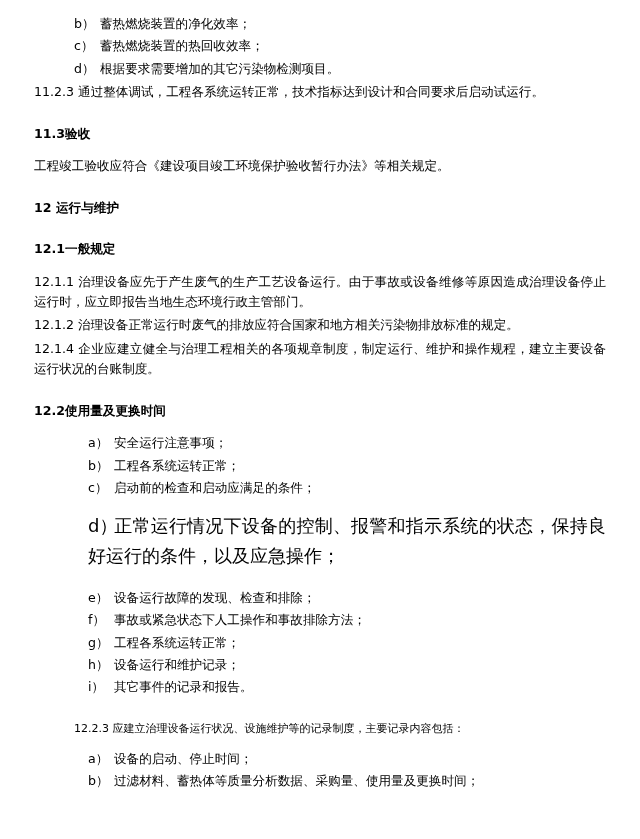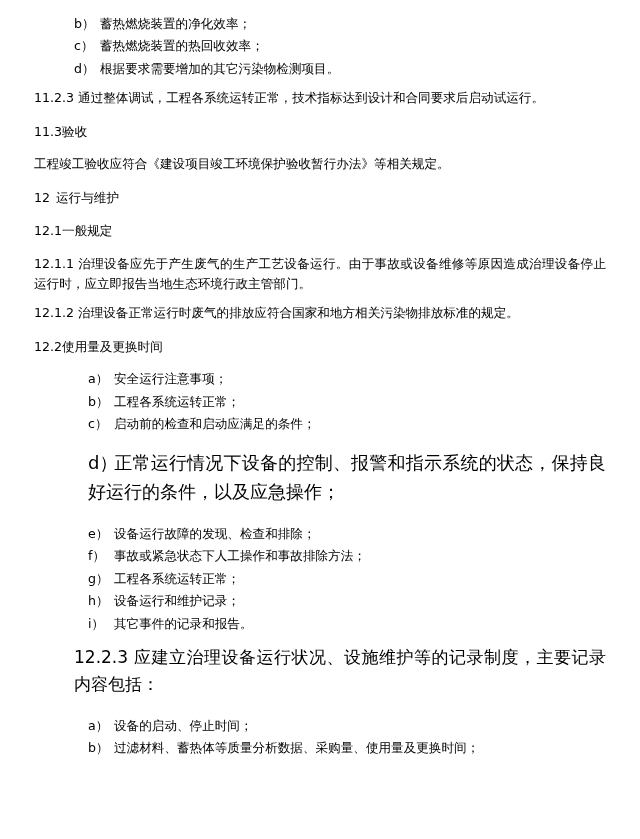--- a/index.html
+++ b/index.html
@@ -21,25 +21,25 @@
     padding: 12px 34px 0 34px;
     position: relative;
   }
   .blk {
     font-size: 12.6px;
     line-height: 1.62;
     text-align: justify;
     margin: 0;
   }
   .para {
-    margin-top: 9px;
+    margin-top: 3px;
   }
   .heading {
-    font-weight: normal;
-    margin-top: 13px;
+    font-weight: bold;
+    margin-top: 21px;
     font-size: 12.6px;
     line-height: 1.6;
   }
   .heading .num {
     display: inline-block;
     min-width: 32px;
   }
   .heading.h2 .num {
     min-width: 22px;
   }
@@ -70,23 +70,23 @@
     margin-top: 13px;
     padding-left: 54px;
     text-align: justify;
   }
   .sub-para .lead {
     display: inline-block;
     width: 26px;
   }
   .tight { margin-top: 7px; }
   .nested-para {
-    margin-top: 10px;
+    margin-top: 22px;
     padding-left: 40px;
-    font-size: 17px;
+    font-size: 11px;
     line-height: 1.62;
     text-align: justify;
   }
 </style>
 </head>
 <body>
 
 <div class="page">
 
   <ul class="list indent-1">
@@ -115,20 +115,21 @@
   <p class="heading h2">
     <span class="num">12</span><span>运行与维护</span>
   </p>
 
   <p class="heading h2">
     <span class="num">12.1</span><span>一般规定</span>
   </p>
 
   <p class="blk para">12.1.1 治理设备应先于产生废气的生产工艺设备运行。由于事故或设备维修等原因造成治理设备停止运行时，应立即报告当地生态环境行政主管部门。</p>
   <p class="blk para">12.1.2 治理设备正常运行时废气的排放应符合国家和地方相关污染物排放标准的规定。</p>
+  <p class="blk para">12.1.4 企业应建立健全与治理工程相关的各项规章制度，制定运行、维护和操作规程，建立主要设备运行状况的台账制度。</p>
 
   <p class="heading h2">
     <span class="num">12.2</span><span>使用量及更换时间</span>
   </p>
 
 
   <ul class="list indent-2 tight">
     <li>
       <span class="mark">a）</span>
       <span class="txt">安全运行注意事项；</span>

